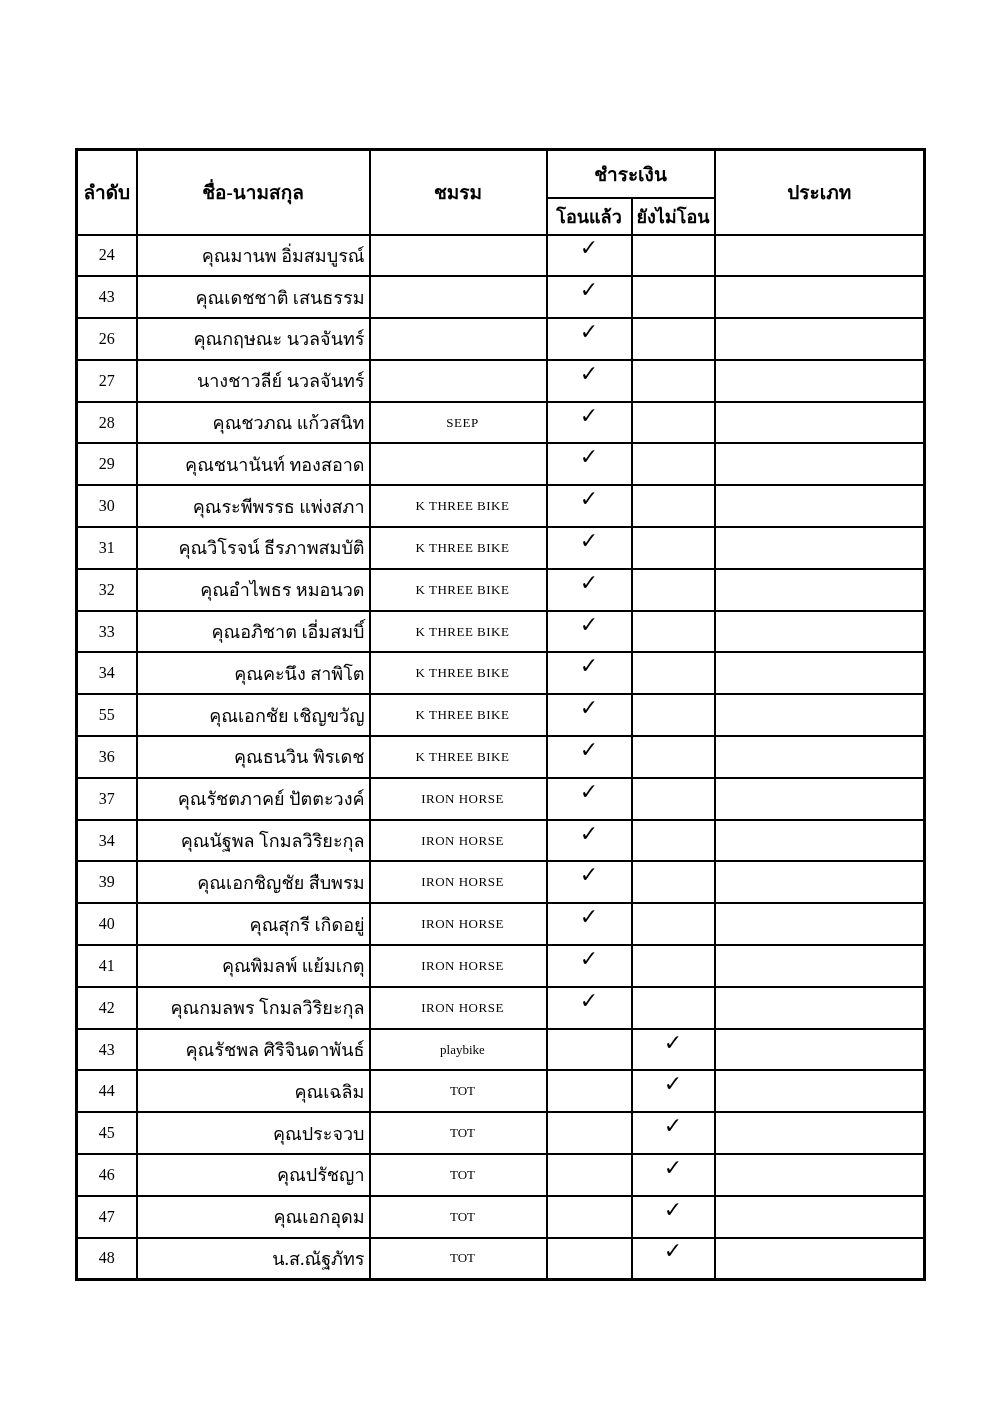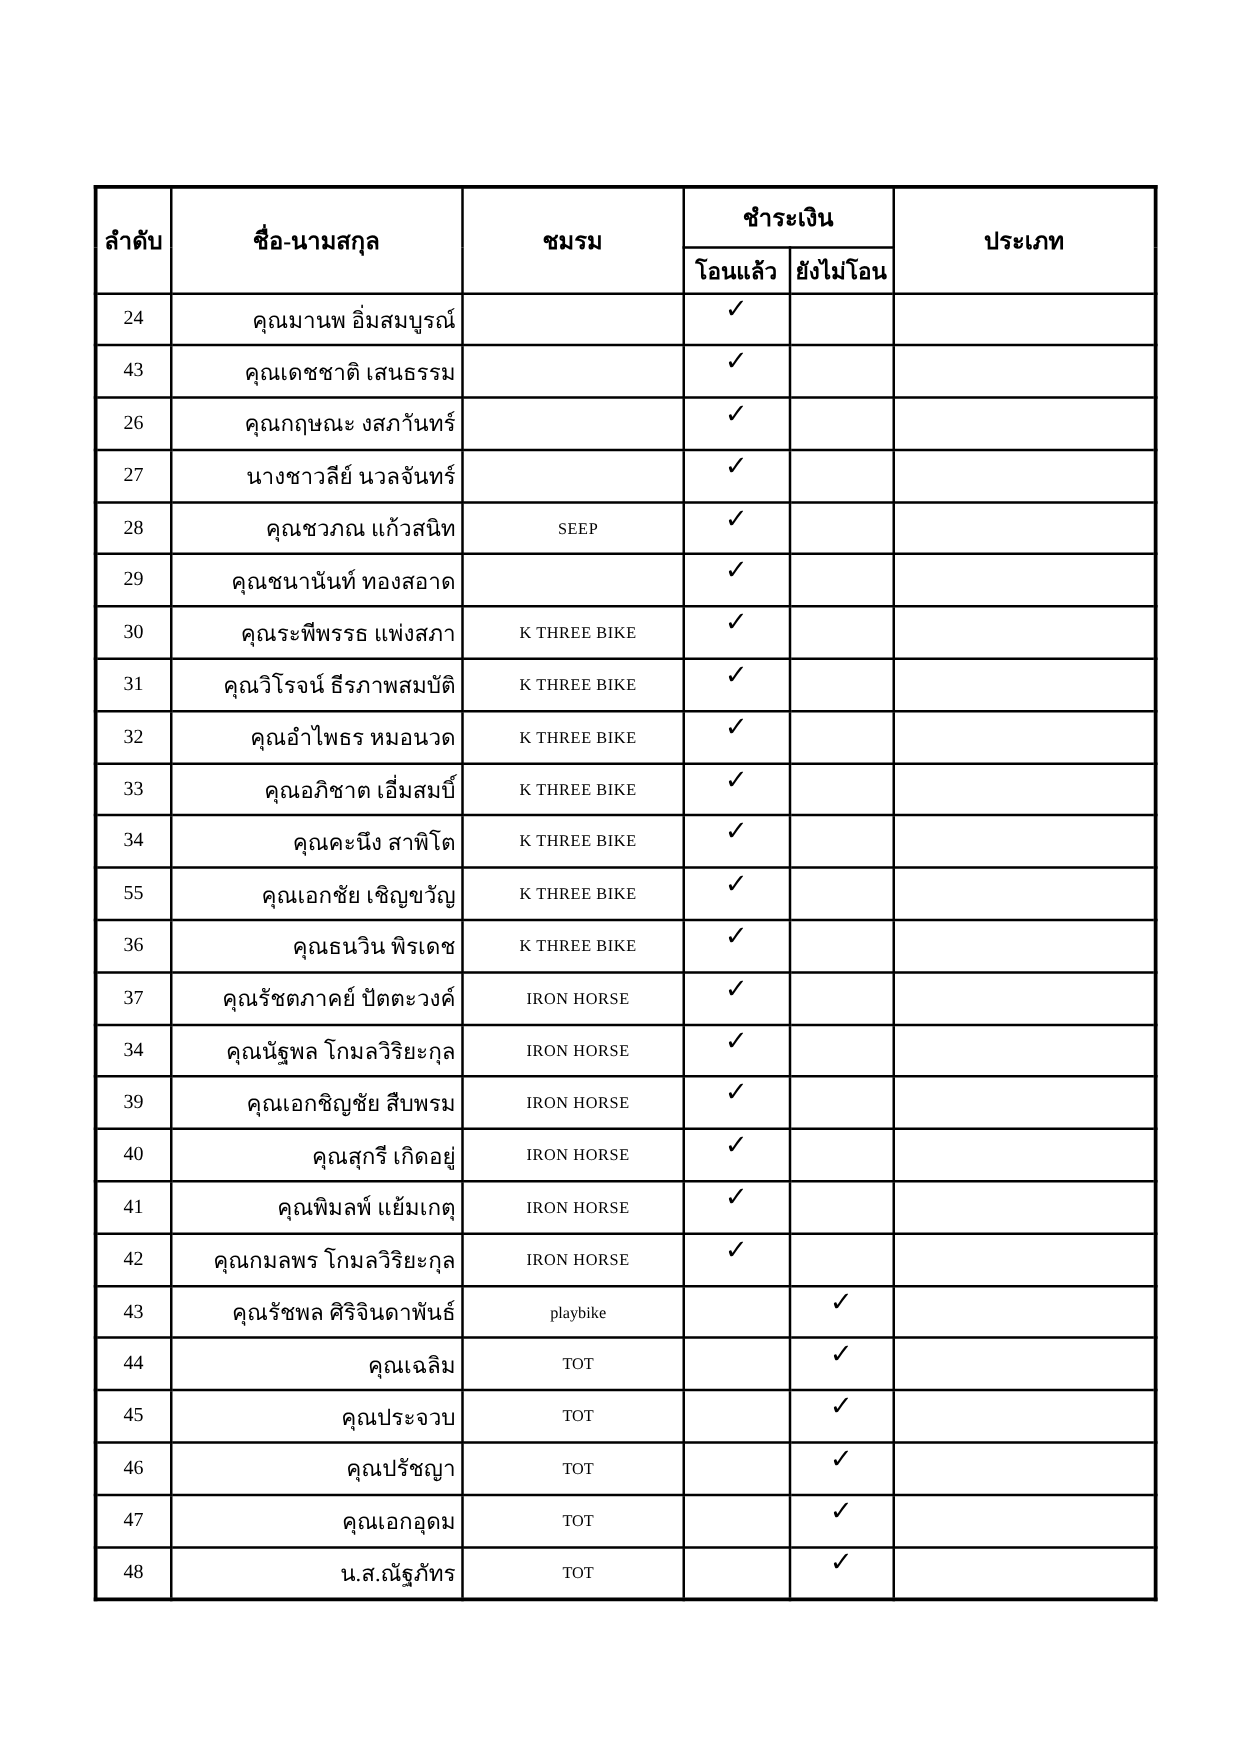--- a/index.html
+++ b/index.html
@@ -127,21 +127,21 @@
     <td class="c-no">43</td>
     <td class="c-name">คุณเดชชาติ เสนธรรม</td>
     <td class="c-club"></td>
     <td class="c-check"><span class="check">✓</span></td>
     <td class="c-check"><span class="check"></span></td>
     <td class="c-cat"></td>
   </tr>
 
   <tr>
     <td class="c-no">26</td>
-    <td class="c-name">คุณกฤษณะ งสภาันทร์</td>
+    <td class="c-name">คุณกฤษณะ นวลจันทร์</td>
     <td class="c-club"></td>
     <td class="c-check"><span class="check">✓</span></td>
     <td class="c-check"><span class="check"></span></td>
     <td class="c-cat"></td>
   </tr>
 
   <tr>
     <td class="c-no">27</td>
     <td class="c-name">นางชาวลีย์ นวลจันทร์</td>
     <td class="c-club"></td>

